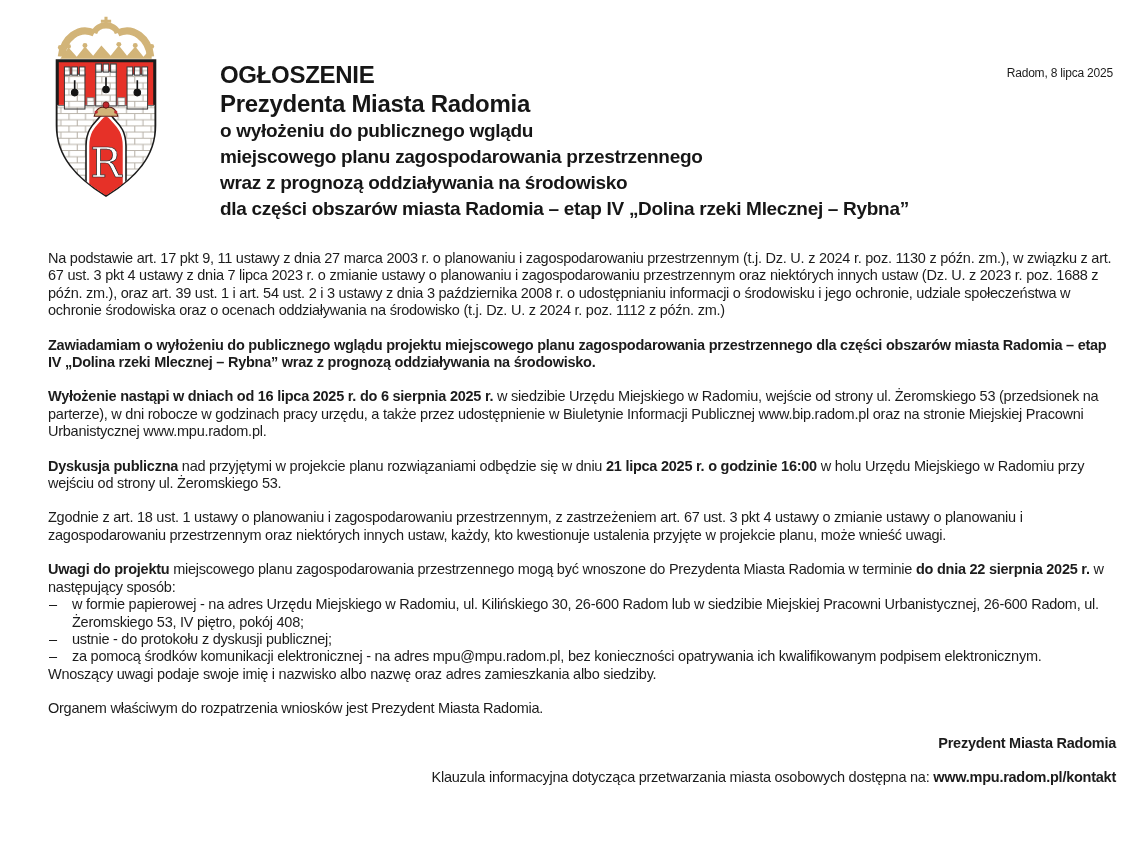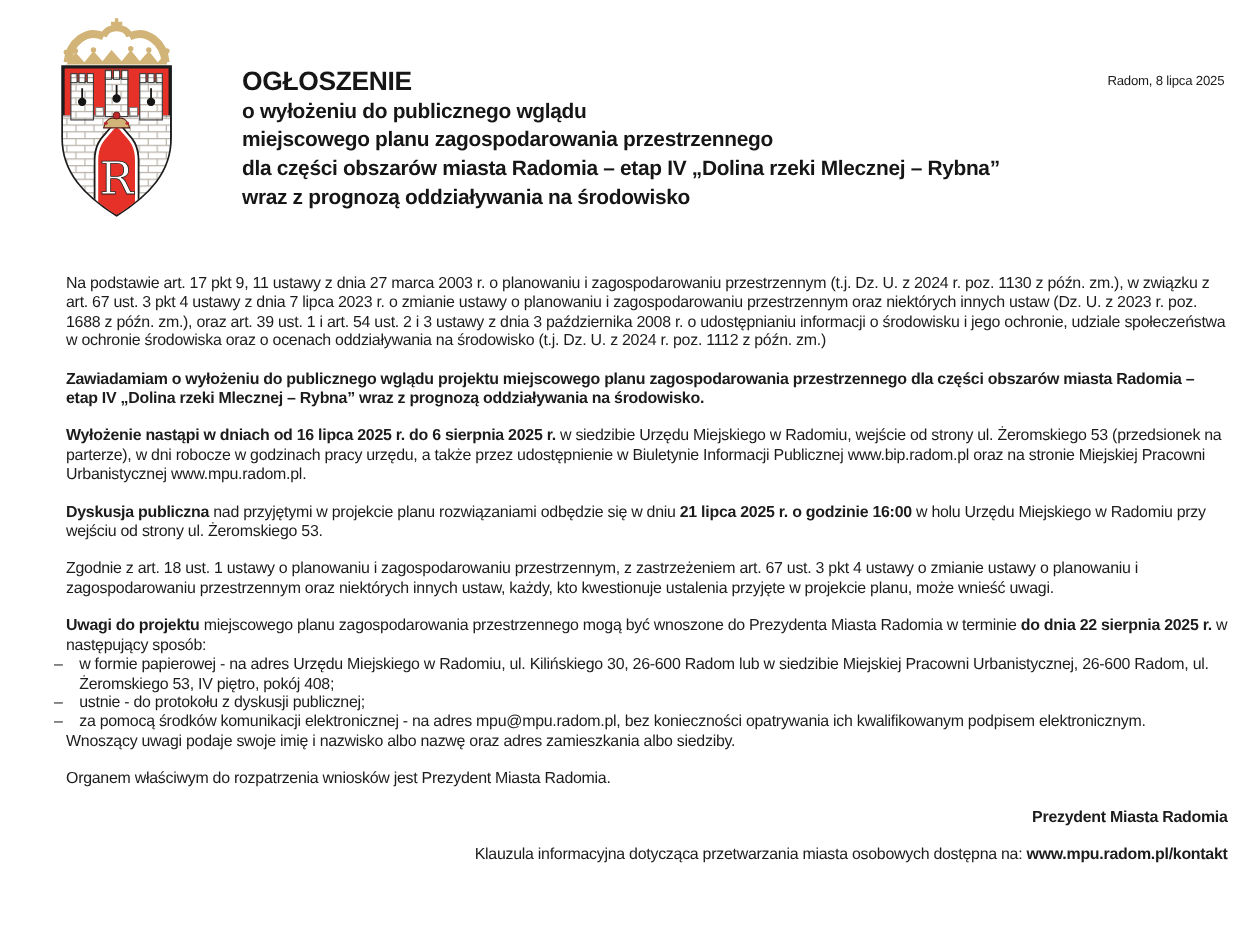--- a/index.html
+++ b/index.html
@@ -28,21 +28,21 @@
     font-size:19px;font-weight:bold;line-height:26px;
     letter-spacing:-0.3px;color:#161616;
   }
 
   
   .body-blocks{
     position:absolute;left:44px;top:250px;width:1072px;
     font-size:14.5px;line-height:17.4px;letter-spacing:-0.25px;
     color:#1c1c1c;
   }
-  .para{margin:0 0 17px 16px;}
+  .para{margin:0 0 17px 4px;}
   .para.right{text-align:right;}
   .para.mb0{margin-bottom:0;}
   .para.mt16{margin-top:16px;}
   .b{font-weight:bold;text-align:right;}
   .list{margin:0;}
   .list-item{position:relative;padding-left:28px;margin:0;}
   .list-item .marker{position:absolute;left:5px;top:0;}
 </style>
 </head>
 <body>
@@ -122,24 +122,25 @@
       </g>
 
       <text x="56.5" y="158" text-anchor="middle" font-family="'DejaVu Serif', serif" font-size="40" fill="#ffffff" stroke="#1c1c1c" stroke-width="0.7">R</text>
     </g>
   </svg>
 
   <div class="doc-date">Radom, 8 lipca 2025</div>
 
   <div class="titles">
     <div class="t-main">OGŁOSZENIE</div>
+    <div class="t-main">Prezydenta Miasta Radomia</div>
     <div class="t-sub">o wyłożeniu do publicznego wglądu</div>
     <div class="t-sub">miejscowego planu zagospodarowania przestrzennego</div>
+    <div class="t-sub">wraz z prognozą oddziaływania na środowisko</div>
     <div class="t-sub">dla części obszarów miasta Radomia – etap IV „Dolina rzeki Mlecznej – Rybna”</div>
-    <div class="t-sub">wraz z prognozą oddziaływania na środowisko</div>
   </div>
 
   <div class="body-blocks">
       <p class="para"><span>Na podstawie art. 17 pkt 9, 11 ustawy z dnia 27 marca 2003 r. o planowaniu i zagospodarowaniu przestrzennym (t.j. Dz. U. z 2024 r. poz. 1130 z późn. zm.), w związku z art. 67 ust. 3 pkt 4 ustawy z dnia 7 lipca 2023 r. o zmianie ustawy o planowaniu i zagospodarowaniu przestrzennym oraz niektórych innych ustaw (Dz. U. z 2023 r. poz. 1688 z późn. zm.), oraz art. 39 ust. 1 i art. 54 ust. 2 i 3 ustawy z dnia 3 października 2008 r. o udostępnianiu informacji o środowisku i jego ochronie, udziale społeczeństwa w ochronie środowiska oraz o ocenach oddziaływania na środowisko (t.j. Dz. U. z 2024 r. poz. 1112 z późn. zm.)</span></p>
       <p class="para"><span class="b">Zawiadamiam o wyłożeniu do publicznego wglądu projektu miejscowego planu zagospodarowania przestrzennego dla części obszarów miasta Radomia – etap IV „Dolina rzeki Mlecznej – Rybna”  wraz z prognozą oddziaływania na środowisko.</span></p>
       <p class="para"><span class="b">Wyłożenie nastąpi w dniach od 16 lipca 2025 r. do 6 sierpnia 2025 r.</span><span> w siedzibie Urzędu Miejskiego w Radomiu, wejście od strony ul. Żeromskiego 53 (przedsionek na parterze), w dni robocze w godzinach pracy urzędu, a także przez udostępnienie w Biuletynie Informacji Publicznej www.bip.radom.pl oraz na stronie Miejskiej Pracowni Urbanistycznej www.mpu.radom.pl.</span></p>
       <p class="para"><span class="b">Dyskusja publiczna</span><span> nad przyjętymi w projekcie planu rozwiązaniami odbędzie się w dniu </span><span class="b">21 lipca 2025 r. o godzinie 16:00</span><span> w holu Urzędu Miejskiego w Radomiu przy wejściu od strony ul. Żeromskiego 53.</span></p>
       <p class="para"><span>Zgodnie z art. 18 ust. 1 ustawy o planowaniu i zagospodarowaniu przestrzennym, z zastrzeżeniem art. 67 ust. 3 pkt 4 ustawy o zmianie ustawy o planowaniu i zagospodarowaniu przestrzennym oraz niektórych innych ustaw, każdy, kto kwestionuje ustalenia przyjęte w projekcie planu, może wnieść uwagi.</span></p>
       <p class="para mb0"><span class="b">Uwagi do projektu</span><span> miejscowego planu zagospodarowania przestrzennego mogą być wnoszone do Prezydenta Miasta Radomia w terminie </span><span class="b">do dnia 22 sierpnia 2025 r.</span><span> w następujący sposób:</span></p>
       <div class="list">

